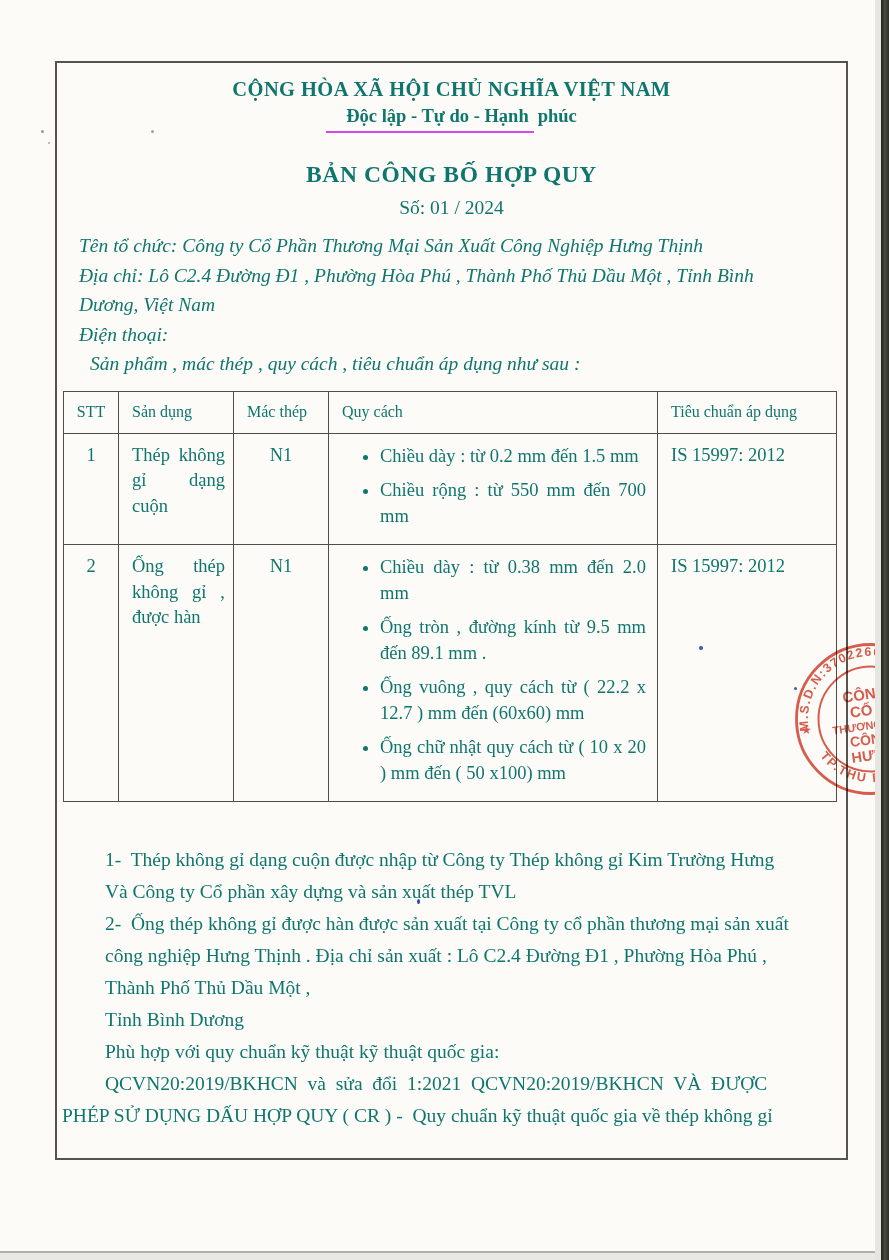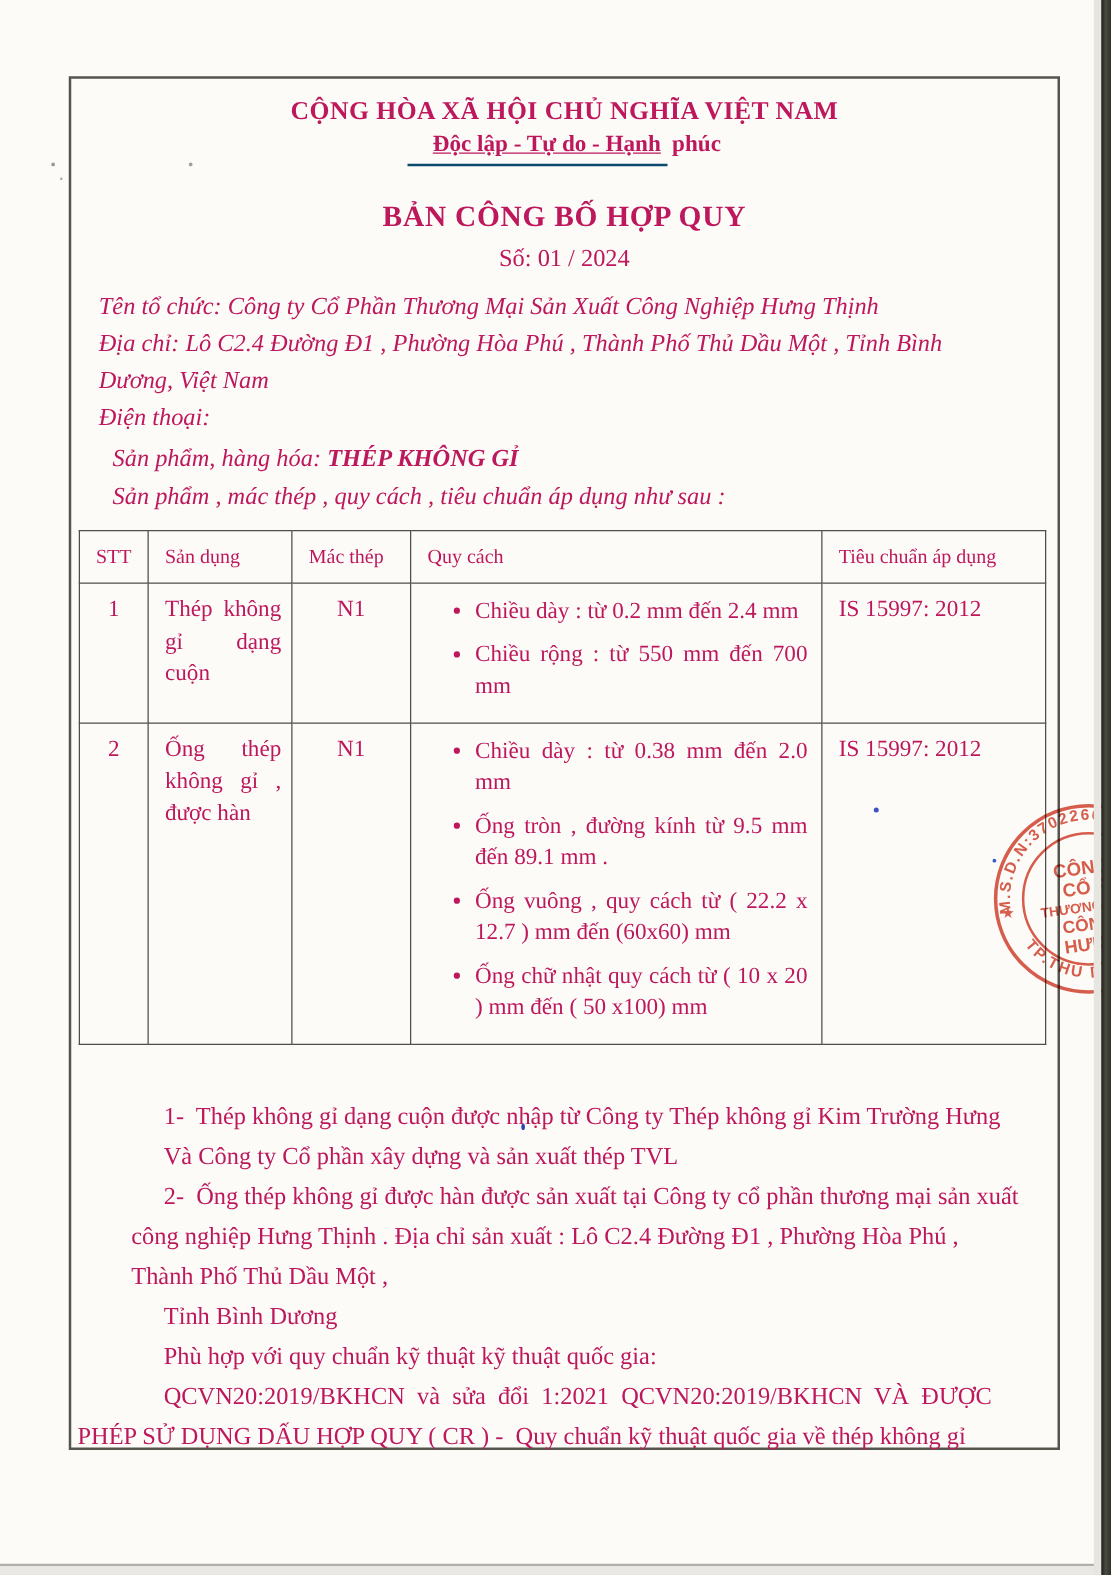--- a/index.html
+++ b/index.html
@@ -1,38 +1,38 @@
 <!DOCTYPE html>
 <html><head>
 <meta charset="utf-8">
 <style>
   html,body{margin:0;padding:0;background:#ffffff;}
   .page{
     position:relative;width:889px;height:1260px;overflow:hidden;
-    background:#fcfbf8;color:#be185d;
+    background:#fcfbf8;color:#0f766e;
     font-family:"Liberation Serif","DejaVu Serif",serif;
   }
   
   .edge-seam{position:absolute;top:0;left:875px;width:6px;height:1260px;background:#e6e5df;z-index:8;}
   .edge-right{position:absolute;top:0;left:881px;width:8px;height:1260px;z-index:9;
     background:linear-gradient(to right,#201f1a,#4a4b41 45%,#2d2e27);}
   .edge-bottom-line{position:absolute;left:0;top:1251px;width:881px;height:2px;background:#afafab;z-index:7;}
   .edge-bottom{position:absolute;left:0;top:1253px;width:881px;height:7px;background:#e9e8e4;z-index:7;}
   .speck{position:absolute;border-radius:50%;}
 
   
   .frame{
     position:absolute;left:55px;top:61px;width:789px;height:1095px;
     border:2px solid #56544d;z-index:1;
   }
   .frame-content{position:absolute;left:0;top:0;right:0;bottom:0;}
 
   .hdr-national{margin-top:13px;text-align:center;font-weight:bold;font-size:20.5px;line-height:26px;letter-spacing:.4px;}
   .hdr-motto{margin-top:2px;text-align:center;font-weight:bold;font-size:18.5px;line-height:25px;}
-  .motto-u{display:inline-block;border-bottom:2px solid #0c4a6e;padding:0 5px 2px 20px;text-decoration:underline;}
+  .motto-u{display:inline-block;border-bottom:2px solid #d946ef;padding:0 5px 2px 20px;}
   .motto-tail{padding-left:4px;}
   .doc-title{margin-top:26px;text-align:center;font-weight:bold;font-size:23.5px;line-height:30px;letter-spacing:.6px;}
   .doc-number{margin-top:6px;text-align:center;font-size:19.5px;line-height:26px;}
 
   .info{margin:10px 0 0 22px;width:705px;font-size:19.5px;line-height:29.5px;font-style:italic;}
   .info p{margin:0;}
   .info .ind{margin-left:11px;}
   .info .gap{margin-top:4px;}
 
   table.spec{
@@ -48,21 +48,21 @@
   table.spec td{vertical-align:top;padding:9px 8px 6px 13px;line-height:25.5px;}
   table.spec td.c{text-align:center;padding-left:3px;padding-right:3px;}
   table.spec td.just{text-align:justify;}
   tr.r1{height:96px;} tr.r2{height:232px;}
   ul.spec-list{margin:1px 0 0 0;padding-left:38px;}
   ul.spec-list li{margin-bottom:9px;text-align:justify;padding-right:3px;}
 
   .notes{margin:42px 0 0 0;font-size:19.5px;line-height:32px;white-space:pre-wrap;}
   .note-line{margin:0;}
   .ind0{padding-left:5px;}
-  .ind1{padding-left:48px;margin-left:26px;}
+  .ind1{padding-left:48px;}
   .ind2{padding-left:48px;}
 
   
   .stamp{
     position:absolute;left:787px;top:635px;width:168px;height:168px;
     z-index:4;opacity:.92;mix-blend-mode:multiply;
   }
   .stamp text{font-family:"Liberation Sans","DejaVu Sans",sans-serif;font-weight:bold;}
 </style>
 </head>
@@ -76,21 +76,20 @@
       <div class="hdr-national">CỘNG HÒA XÃ HỘI CHỦ NGHĨA VIỆT NAM</div>
       <div class="hdr-motto"><span class="motto-u">Độc lập - Tự do - Hạnh</span><span class="motto-tail">phúc</span></div>
 
       <div class="doc-title">BẢN CÔNG BỐ HỢP QUY</div>
       <div class="doc-number">Số: 01 / 2024</div>
 
       <div class="info">
         <p>Tên tổ chức: Công ty Cổ Phần Thương Mại Sản Xuất Công Nghiệp Hưng Thịnh</p>
         <p>Địa chỉ: Lô C2.4 Đường Đ1 , Phường Hòa Phú , Thành Phố Thủ Dầu Một , Tỉnh Bình Dương, Việt Nam</p>
         <p>Điện thoại:</p>
-        <p class="ind gap"><span>Sản phẩm, hàng hóa: </span><b>THÉP KHÔNG GỈ</b></p>
         <p class="ind">Sản phẩm , mác thép , quy cách , tiêu chuẩn áp dụng như sau :</p>
       </div>
 
       <table class="spec">
         <colgroup>
           <col style="width:55px">
             <col style="width:115px">
             <col style="width:95px">
             <col style="width:329px">
             <col style="width:179px">
@@ -104,21 +103,21 @@
             <th>Tiêu chuẩn áp dụng</th>
           </tr>
         </thead>
         <tbody>
             <tr class="r1">
               <td class="c">1</td>
               <td class="just">Thép không gỉ dạng cuộn</td>
               <td class="c">N1</td>
               <td>
                 <ul class="spec-list">
-                  <li>Chiều dày : từ 0.2 mm đến 2.4 mm</li>
+                  <li>Chiều dày : từ 0.2 mm đến 1.5 mm</li>
                   <li>Chiều rộng : từ 550 mm đến 700 mm</li>
                 </ul>
               </td>
               <td>IS 15997: 2012</td>
             </tr>
             <tr class="r2">
               <td class="c">2</td>
               <td class="just">Ống thép không gỉ , được hàn</td>
               <td class="c">N1</td>
               <td>

